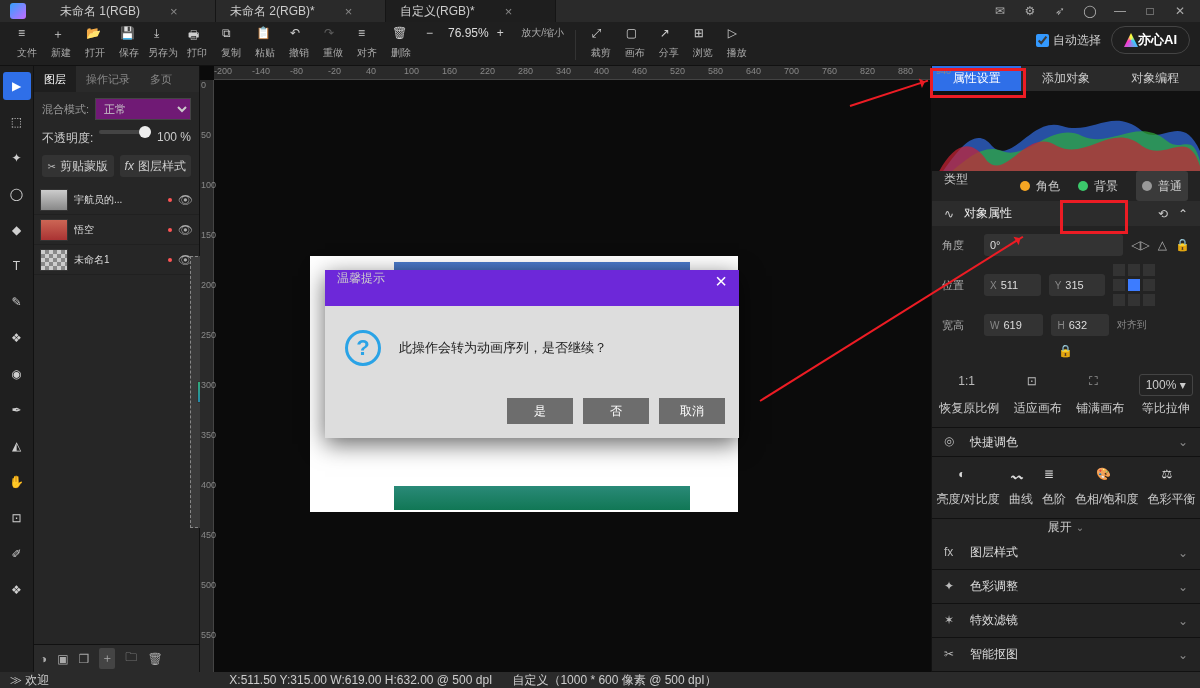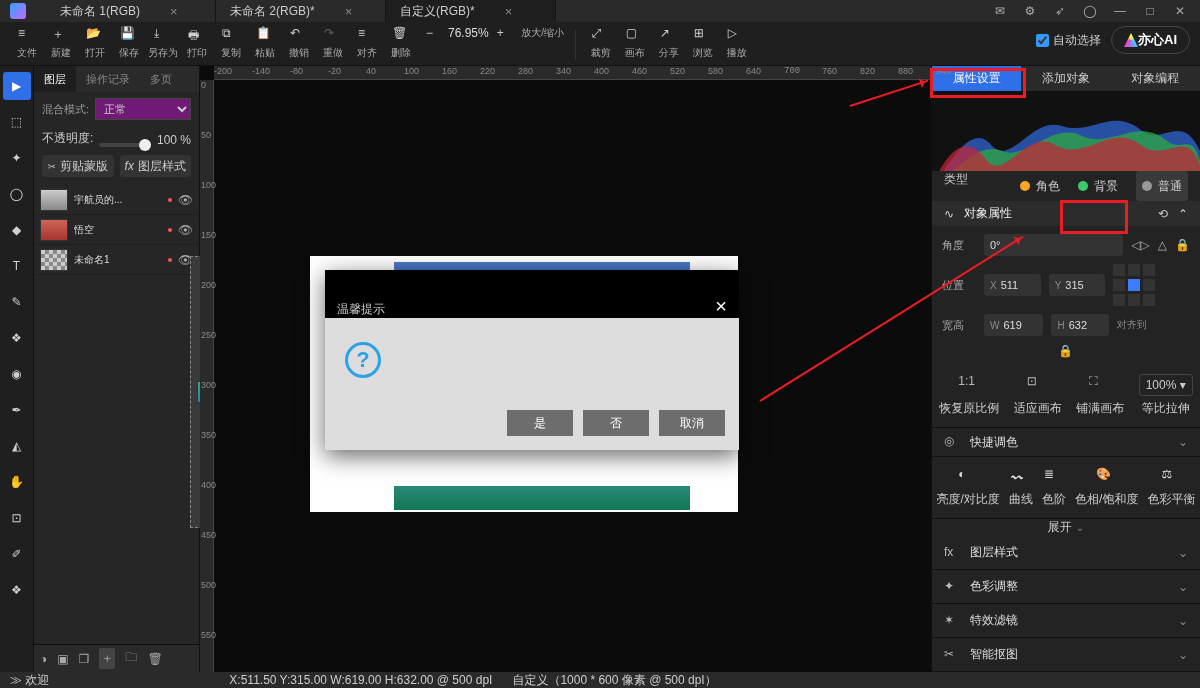--- a/index.html
+++ b/index.html
@@ -39,21 +39,21 @@
   .tool-col .tc.active{background:#2f6fe8;color:#fff}
 
   
   .layers{width:166px;background:#262626;display:flex;flex-direction:column;border-right:1px solid #111}
   .layers .ptabs{display:flex;height:26px;background:#2a2a2a}
   .layers .ptab{padding:0 10px;display:flex;align-items:center;font-size:11px;color:#888;cursor:pointer}
   .layers .ptab.active{background:#1e1e1e;color:#fff}
   .brow{display:flex;align-items:center;gap:6px;padding:6px 8px}
   .brow .lab{color:#999;font-size:11px}
   .brow select{flex:1;background:#701a75;border:1px solid #444;color:#ccc;font-size:11px;height:22px;padding:2px 4px}
-  .opac{display:flex;align-items:flex-end;padding:4px 8px 8px 8px;gap:6px}
+  .opac{display:flex;align-items:flex-start;padding:4px 8px 8px 8px;gap:6px}
   .opac .track{flex:1;height:4px;background:#444;border-radius:2px;position:relative}
   .opac .knob{position:absolute;right:0;top:-4px;width:12px;height:12px;border-radius:50%;background:#eee}
   .tagbtns{display:flex;gap:6px;padding:0 8px 8px 8px}
   .tagbtn{flex:1;background:#333;border-radius:3px;height:22px;display:flex;align-items:center;justify-content:center;gap:4px;font-size:10px;color:#bbb;cursor:pointer}
   .llist{flex:1;overflow:hidden}
   .lrow{display:flex;align-items:center;height:30px;padding:0 6px;gap:6px;border-bottom:1px solid #202020;cursor:pointer}
   .lrow.sel{background:#3a3a3a}
   .lrow .th{width:28px;height:22px;background:#555;border:1px solid #333}
   .lrow .th.checker{background:repeating-conic-gradient(#888 0 25%,#ccc 0 50%) 0 0/8px 8px}
   .lrow .nm{flex:1;font-size:10px;color:#ddd;overflow:hidden;text-overflow:ellipsis;white-space:nowrap}
@@ -104,21 +104,21 @@
   .qk{display:flex;justify-content:space-around;padding:10px 0;border-bottom:1px solid #111}
   .qk .q{display:flex;flex-direction:column;align-items:center;gap:4px;font-size:10px;color:#bbb;cursor:pointer}
   .qk .q .ic{width:20px;height:20px;color:#ddd}
   .expand{height:20px;text-align:center;font-size:10px;color:#888;display:flex;justify-content:center;align-items:center;gap:4px;cursor:pointer}
 
   
   .status{position:absolute;left:0;right:0;bottom:0;height:16px;background:#2a2a2a;display:flex;align-items:center;padding:0 10px;gap:20px;font-size:10px;color:#999}
 
   
   .dialog{position:absolute;left:325px;top:270px;width:414px;background:#ddd;box-shadow:0 6px 22px rgba(0,0,0,.6);z-index:50}
-  .dlg-title{height:48px;background:#000000;display:flex;align-items:flex-end;padding:0 12px;color:#fff;font-size:13px}
+  .dlg-title{height:36px;background:#6d28d9;display:flex;align-items:flex-start;padding:0 12px;color:#fff;font-size:13px}
   .dlg-title .x{margin-left:auto;font-size:20px;color:#fff;cursor:pointer}
   .dlg-body{padding:24px 20px;display:flex;align-items:center;gap:18px}
   .dlg-body .qm{width:36px;height:36px;border:3px solid #2aa3e6;border-radius:50%;display:flex;align-items:center;justify-content:center;color:#2aa3e6;font-size:22px;font-weight:bold}
   .dlg-body .msg{color:#222;font-size:13px}
   .dlg-foot{display:flex;justify-content:flex-end;gap:10px;padding:8px 14px 14px 14px}
   .dlg-foot button{width:66px;height:26px;background:#6d6d6d;border:none;color:#fff;font-size:12px;cursor:pointer}
 
   
   .redbox{position:absolute;border:3px solid #ec1c24;pointer-events:none;z-index:90}
   .arrow{position:absolute;background:#ec1c24;height:2px;transform-origin:left center;z-index:89}
@@ -335,21 +335,21 @@
         <span class="tick" style="left: 190px;">100</span>
         <span class="tick" style="left: 228px;">160</span>
         <span class="tick" style="left: 266px;">220</span>
         <span class="tick" style="left: 304px;">280</span>
         <span class="tick" style="left: 342px;">340</span>
         <span class="tick" style="left: 380px;">400</span>
         <span class="tick" style="left: 418px;">460</span>
         <span class="tick" style="left: 456px;">520</span>
         <span class="tick" style="left: 494px;">580</span>
         <span class="tick" style="left: 532px;">640</span>
-        <span class="tick" style="left: 570px; font-family: Liberation Mono, monospace;">700</span>
+        <span class="tick" style="left: 570px;">700</span>
         <span class="tick" style="left: 608px;">760</span>
         <span class="tick" style="left: 646px;">820</span>
         <span class="tick" style="left: 684px;">880</span>
         <span class="tick" style="left: 722px;">940</span>
       </div>
     <div class="ruler-v" id="rulerv">
         <span class="tick" style="top: 0px;">0</span>
         <span class="tick" style="top: 50px;">50</span>
         <span class="tick" style="top: 100px;">100</span>
         <span class="tick" style="top: 150px;">150</span>
@@ -527,20 +527,21 @@
   <span>自定义（1000 * 600 像素 @ 500 dpI）</span>
 </div>
 
 <div class="dialog">
   <div class="dlg-title">
     <span>温馨提示</span>
     <span class="x">×</span>
   </div>
   <div class="dlg-body">
     <div class="qm">?</div>
+    <div class="msg">此操作会转为动画序列，是否继续？</div>
   </div>
   <div class="dlg-foot">
     <button>是</button>
     <button>否</button>
     <button>取消</button>
   </div>
 </div>
 
 <div class="redbox" style="left:930px;top:68px;width:96px;height:30px"></div>
 <div class="redbox" style="left:1060px;top:200px;width:68px;height:34px"></div>

